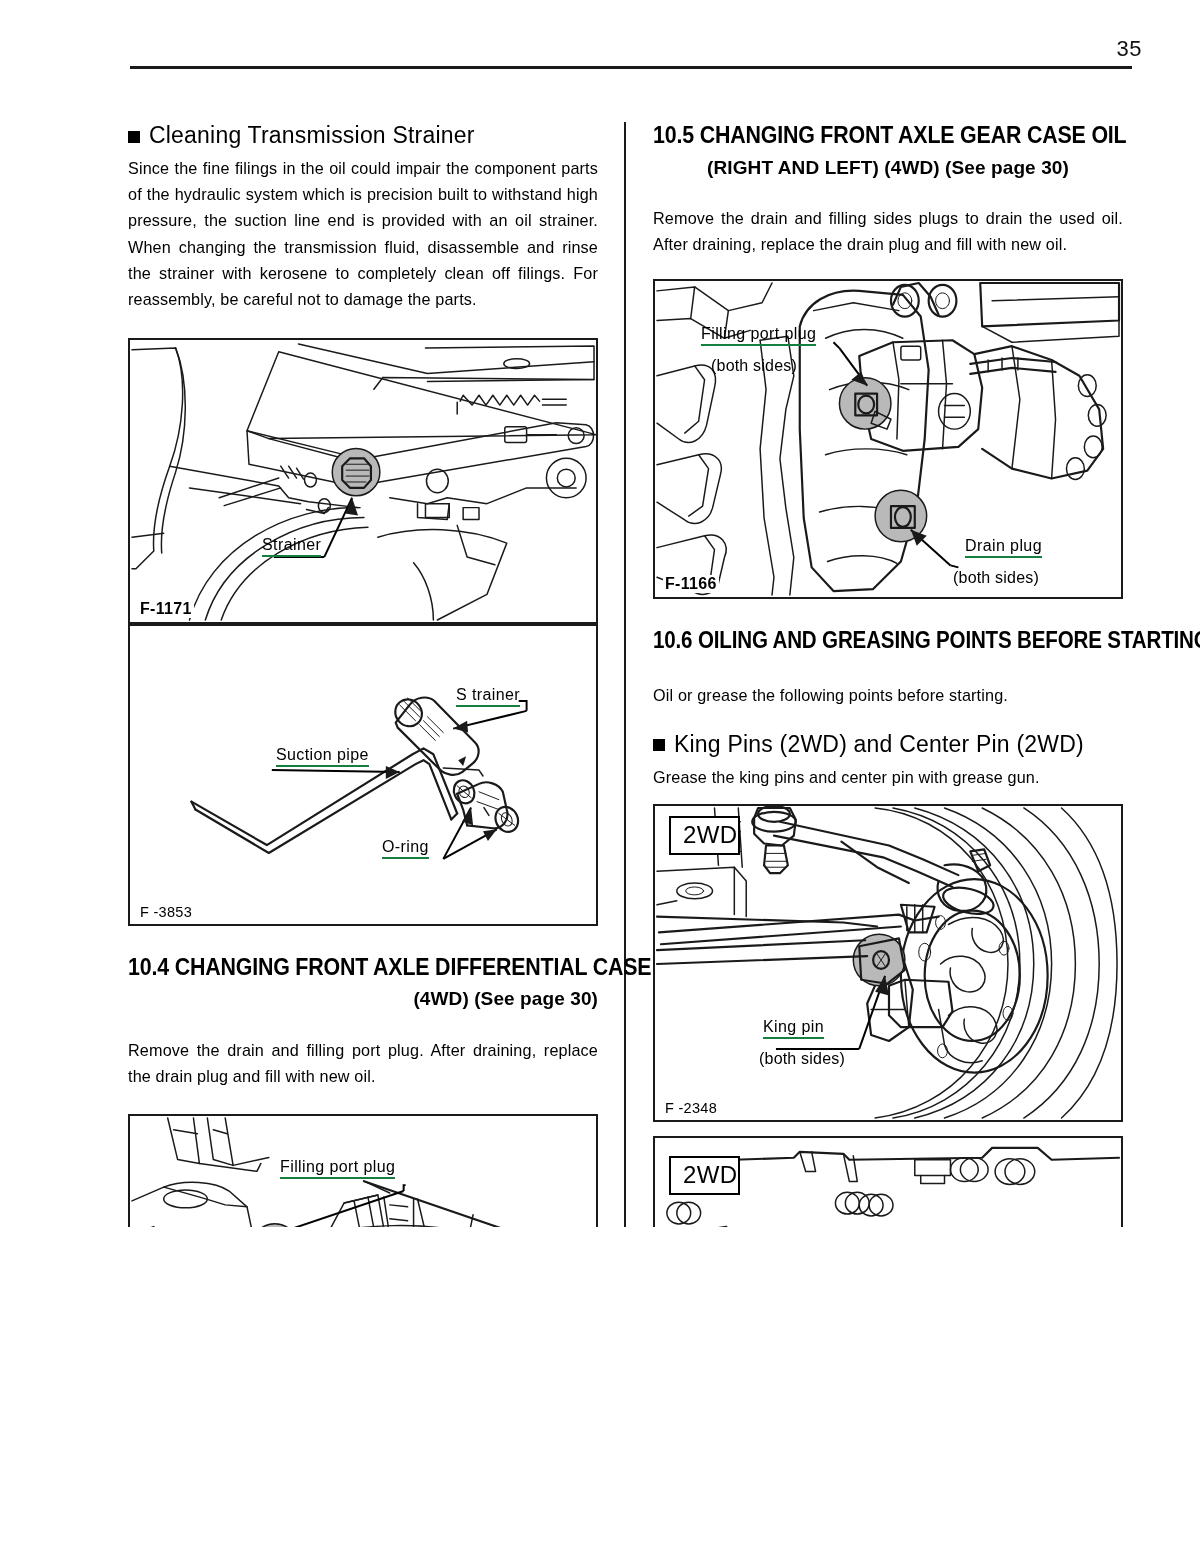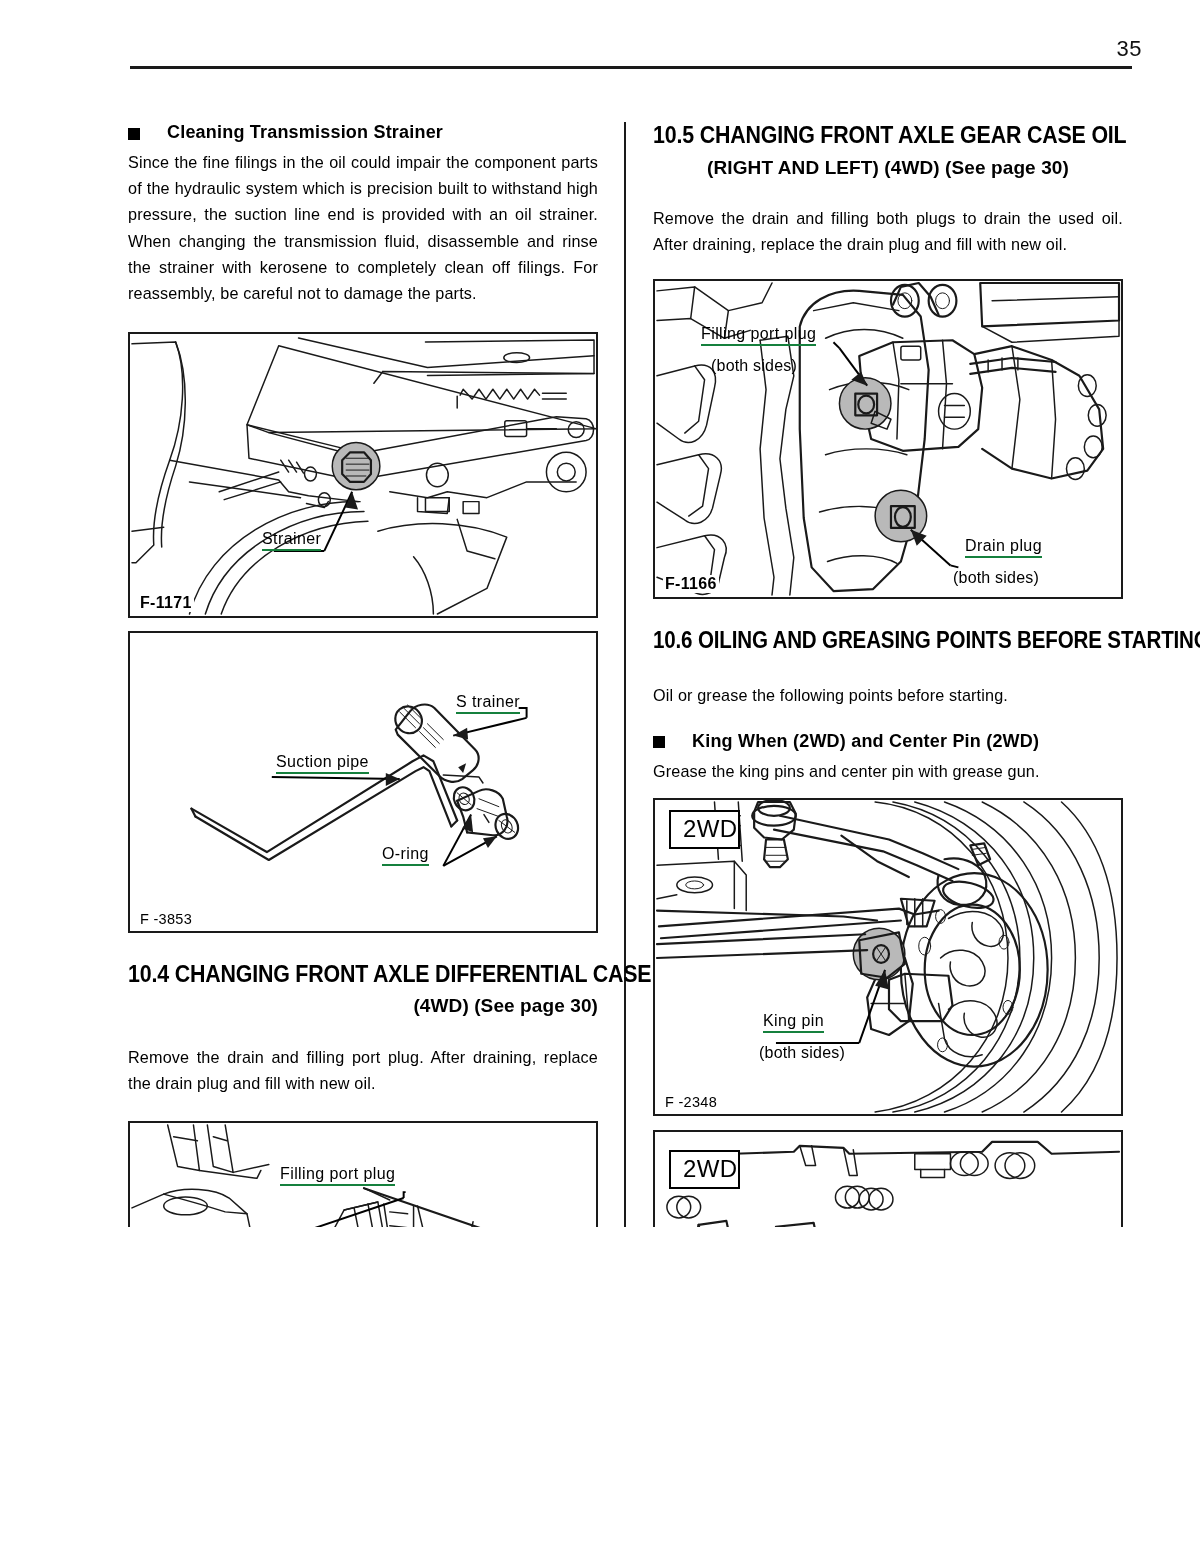--- a/index.html
+++ b/index.html
@@ -52,23 +52,23 @@
     position: absolute;
     top: 122px;
   }
   .col-left  { left: 128px; width: 470px; }
   .col-right { left: 653px; width: 470px; }
 
   
   .sq-heading {
     display: flex;
     align-items: center;
-    gap: 27px;
-    font-size: 18px;
-    font-weight: bold;
+    gap: 9px;
+    font-size: 23px;
+    font-weight: normal;
     letter-spacing: 0.2px;
     margin: 0 0 6px 0;
   }
   .sq-heading .bullet-square {
     display: inline-block;
     width: 12px;
     height: 12px;
     background: #000;
     flex: 0 0 auto;
     position: relative;
@@ -237,21 +237,21 @@
         <path class="ln" d="M330 188 L340 220 L368 228"></path>
 
         <path class="lead" d="M196 220 L224 160"></path>
         <path class="solidblk" d="M224 160 L217 176 L230 178 Z"></path>
         <path class="lead" d="M196 220 L145 220"></path>
       </svg>
       <div class="fig-label underline" style="left:132px; top:196px;">Strainer</div>
       <div class="fig-id">F-1171</div>
     </div>
 
-    <div class="figure" style="width:470px;height:302px;margin-top:13px;">
+    <div class="figure" style="width:470px;height:302px;margin-top:0;">
       <svg class="art" viewBox="0 0 470 302" preserveAspectRatio="none">
 
         <path class="ln2" d="M62 178 L138 222 L285 130 L296 124 L306 130 L330 190"></path>
         <path class="ln2" d="M66 186 L140 230 L288 140 L296 136 L302 140 L324 196"></path>
         <path class="ln2" d="M62 178 L66 186"></path>
         <path class="ln2" d="M324 196 L330 190"></path>
 
         <g>
           <path class="ln2" d="M268 98 L282 80 C288 72 300 70 307 76 L348 118 C354 124 352 134 346 139 L335 148 C328 153 318 151 312 145 L270 103 Z"></path>
           <ellipse class="ln2" cx="281" cy="88" rx="13" ry="14" transform="rotate(-40 281 88)"></ellipse>
@@ -356,21 +356,21 @@
 
   </div>
 
   <div class="col col-right">
 
     <div>
       <div class="num-heading">10.5 CHANGING FRONT AXLE GEAR CASE OIL</div>
       <div class="sub-heading-center" style="margin-top:6px;">(RIGHT AND LEFT) (4WD)  (See page 30)</div>
     </div>
 
-    <p class="body" style="margin-top:24px;">Remove the drain and filling both plugs to drain the used oil. After draining, replace the drain plug and fill with new oil.</p>
+    <p class="body" style="margin-top:24px;">Remove the drain and filling sides plugs to drain the used oil. After draining, replace the drain plug and fill with new oil.</p>
 
     <div class="figure" style="width:470px;height:320px;margin-top:22px;">
       <svg class="art" viewBox="0 0 470 320" preserveAspectRatio="none">
 
         <path class="ln" d="M2 10 L40 6 L74 30 L108 22 L118 2"></path>
         <path class="ln" d="M2 40 L36 38 L70 58 L96 50"></path>
         <path class="ln" d="M40 6 L36 38 M74 30 L70 58"></path>
         <path class="ln" d="M2 96 L40 86 C56 82 64 92 60 108 L52 146 C48 162 34 168 24 160 L2 144"></path>
         <path class="ln" d="M40 86 L50 100 L44 142 L30 154"></path>
         <path class="ln" d="M2 186 L44 176 C60 172 70 182 66 196 L58 230 C54 244 40 250 30 242 L2 224"></path>
@@ -442,21 +442,21 @@
     </div>
 
     <div style="margin-top:28px;">
       <div class="num-heading" style="transform:scaleX(0.895);">10.6 OILING AND GREASING POINTS BEFORE STARTING</div>
     </div>
 
     <p class="body nojust" style="margin-top:28px;">Oil or grease the following points before starting.</p>
 
     <div class="sq-heading" style="margin-top:22px;">
       <span class="bullet-square"></span>
-      <span>King When (2WD) and Center Pin (2WD)</span>
+      <span>King Pins (2WD) and Center Pin (2WD)</span>
     </div>
 
     <p class="body nojust" style="margin-top:5px;">Grease the king pins and center pin with grease gun.</p>
 
     <div class="figure" style="width:470px;height:318px;margin-top:14px;">
       <svg class="art" viewBox="0 0 470 318" preserveAspectRatio="none">
 
         <path class="ln" d="M222 2 C300 10 356 76 356 160 C356 240 300 306 222 316"></path>
         <path class="ln" d="M240 2 C316 16 368 80 368 160 C368 238 316 304 240 316"></path>
         <path class="ln" d="M262 2 C336 22 382 84 382 160 C382 236 336 298 262 316"></path>

